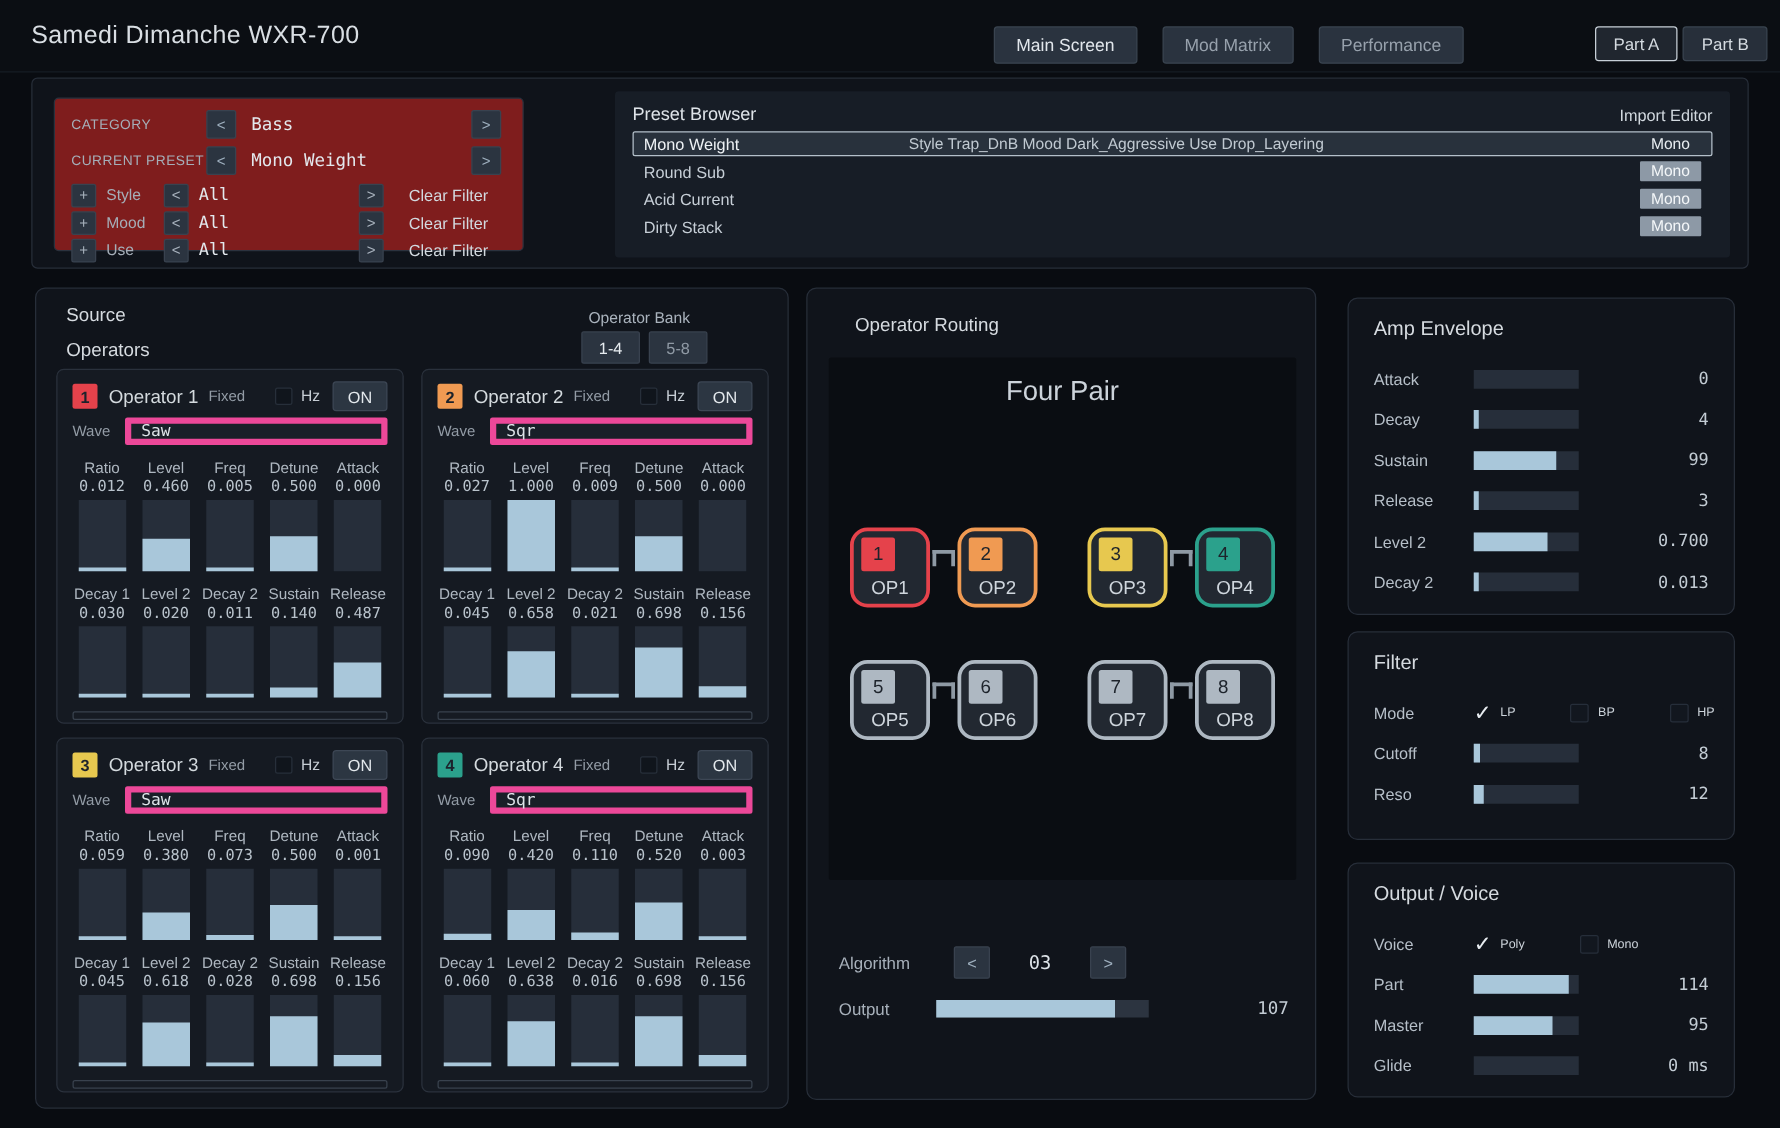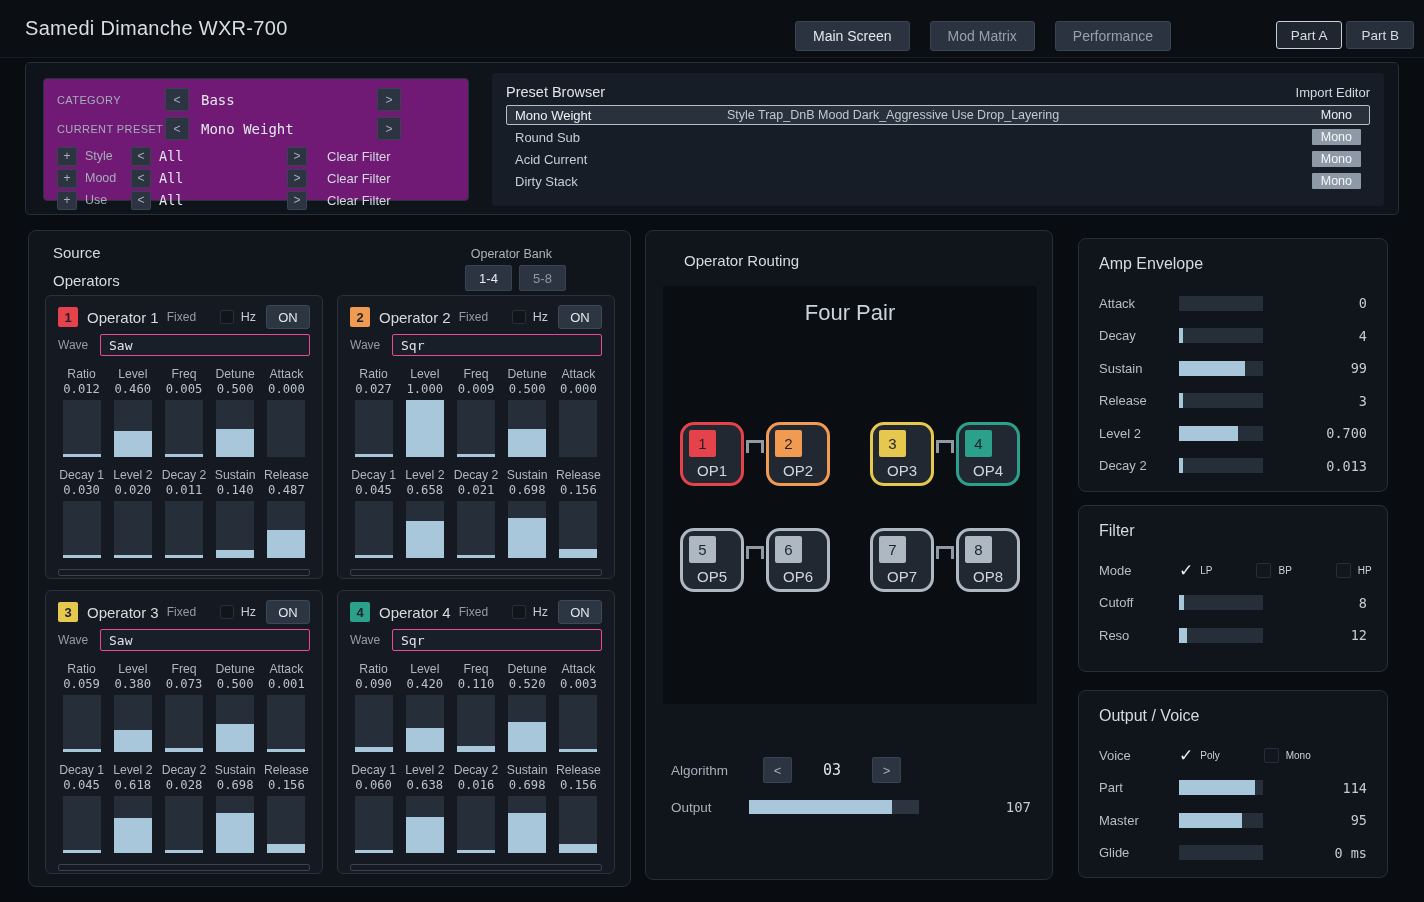--- a/index.html
+++ b/index.html
@@ -12,21 +12,21 @@
   #app-title{position:absolute;left:25px;top:17px;font-size:20px;color:#d9dee3;letter-spacing:.3px}
   #nav{position:absolute;left:795px;top:21px;display:flex;gap:20px}
   #parts{position:absolute;right:10px;top:21px;display:flex;gap:4px}
   .navbtn{height:30px;padding:0 17px;background:#2a333f;border:1px solid #3a4450;border-radius:3px;font-size:14px;color:#97a1ac;display:flex;align-items:center;cursor:pointer}
   .navbtn.active{color:#e2e7ec}
   .partbtn{height:28px;padding:0 14px;background:#272f3a;border:1px solid #3a4450;border-radius:3px;font-size:13.5px;color:#d5dbe1;display:flex;align-items:center}
   .partbtn.active{border-color:#c7cfd7;background:#20262f}
 
   
   #top-section{position:absolute;left:25px;top:62px;width:1374px;height:153px;background:#0f131a;border:1px solid #272e39;border-radius:5px}
-  #filter-panel{position:absolute;left:17px;top:15px;width:426px;height:123px;background:#701a75;border:1px solid #2b323e;border-radius:4px;padding:9px 13px 0}
+  #filter-panel{position:absolute;left:17px;top:15px;width:376px;height:123px;background:#7f1d1d;border:1px solid #2b323e;border-radius:4px;padding:9px 13px 0}
   .fl-label{font-size:11px;color:#a5aeb8;letter-spacing:.4px}
   .fl-row{display:flex;align-items:center;margin-bottom:6px}
   .arrow-btn{width:24px;height:23px;background:#2b3440;border:1px solid #39424f;border-radius:2px;color:#9fb0bf;font-size:12px;display:flex;align-items:center;justify-content:center;cursor:pointer}
   .sm-btn{width:20px;height:19px;background:#2b3440;border:1px solid #39424f;border-radius:2px;color:#a8b2bd;font-size:12px;display:flex;align-items:center;justify-content:center;cursor:pointer}
   .fl-value{font-size:14px;color:#e3e8ed}
   .filt-row{display:flex;align-items:center;height:20px;margin-bottom:2px}
   .filt-name{font-size:12.5px;color:#a5aeb8;width:46px;margin-left:8px}
   .filt-val{font-size:13.5px;color:#e3e8ed;width:128px;margin-left:8px}
   .clear-filter{font-size:13px;color:#d2d9df;margin-left:20px;cursor:pointer}
 
@@ -58,21 +58,21 @@
   .op-card{width:278px;height:284px;background:#151a22;border:1px solid #2a313c;border-radius:6px;padding:9px 12px 8px}
   .op-head{display:flex;align-items:center}
   .op-badge{width:20px;height:20px;border-radius:2px;font-size:13px;font-weight:bold;color:#1c222b;display:flex;align-items:center;justify-content:center}
   .op-name{font-size:15px;color:#d4dade;margin-left:9px}
   .op-fixed{font-size:12px;color:#939ca6;margin-left:8px}
   .op-cb{width:14px;height:14px;background:#10151c;border:1px solid #272f3a;border-radius:2px;margin-left:auto;cursor:pointer}
   .op-hz{font-size:12.5px;color:#c6cdd4;margin-left:7px}
   .op-on{width:44px;height:24px;background:#2c3642;border:1px solid #3d4755;border-radius:3px;font-size:13px;color:#e3e8ec;display:flex;align-items:center;justify-content:center;margin-left:10px;cursor:pointer}
   .wave-row{display:flex;align-items:center;margin-top:5px}
   .wave-label{font-size:12px;color:#939ca6;width:42px}
-  .wave-field{flex:1;height:22px;background:#191f28;border:1px solid #ec4899;border-radius:2px;display:flex;align-items:center;padding-left:8px;font-size:13px;color:#dde3e8;cursor:text}
+  .wave-field{flex:1;height:22px;background:#191f28;border:5px solid #ec4899;border-radius:2px;display:flex;align-items:center;padding-left:8px;font-size:13px;color:#dde3e8;cursor:text}
   .sl-row{display:grid;grid-template-columns:repeat(5,1fr);grid-column-gap:4px;margin-top:11px}
   .sl-cell{text-align:center}
   .sl-label{font-size:12.2px;color:#aeb7c0;white-space:nowrap}
   .sl-value{font-size:12.2px;color:#b9c3cc;margin-top:1px}
   .vtrack{width:38px;height:57px;background:#262e3a;position:relative;margin:4px auto 0;cursor:pointer}
   .vfill{position:absolute;left:0;right:0;bottom:0;background:#a9c7da}
   .op-hbar{margin-top:11px;height:7px;background:#161b23;border:1px solid #39424e;border-radius:2px;cursor:pointer}
 
   
   #routing-panel{left:645px;top:230px;width:408px;height:650px}

